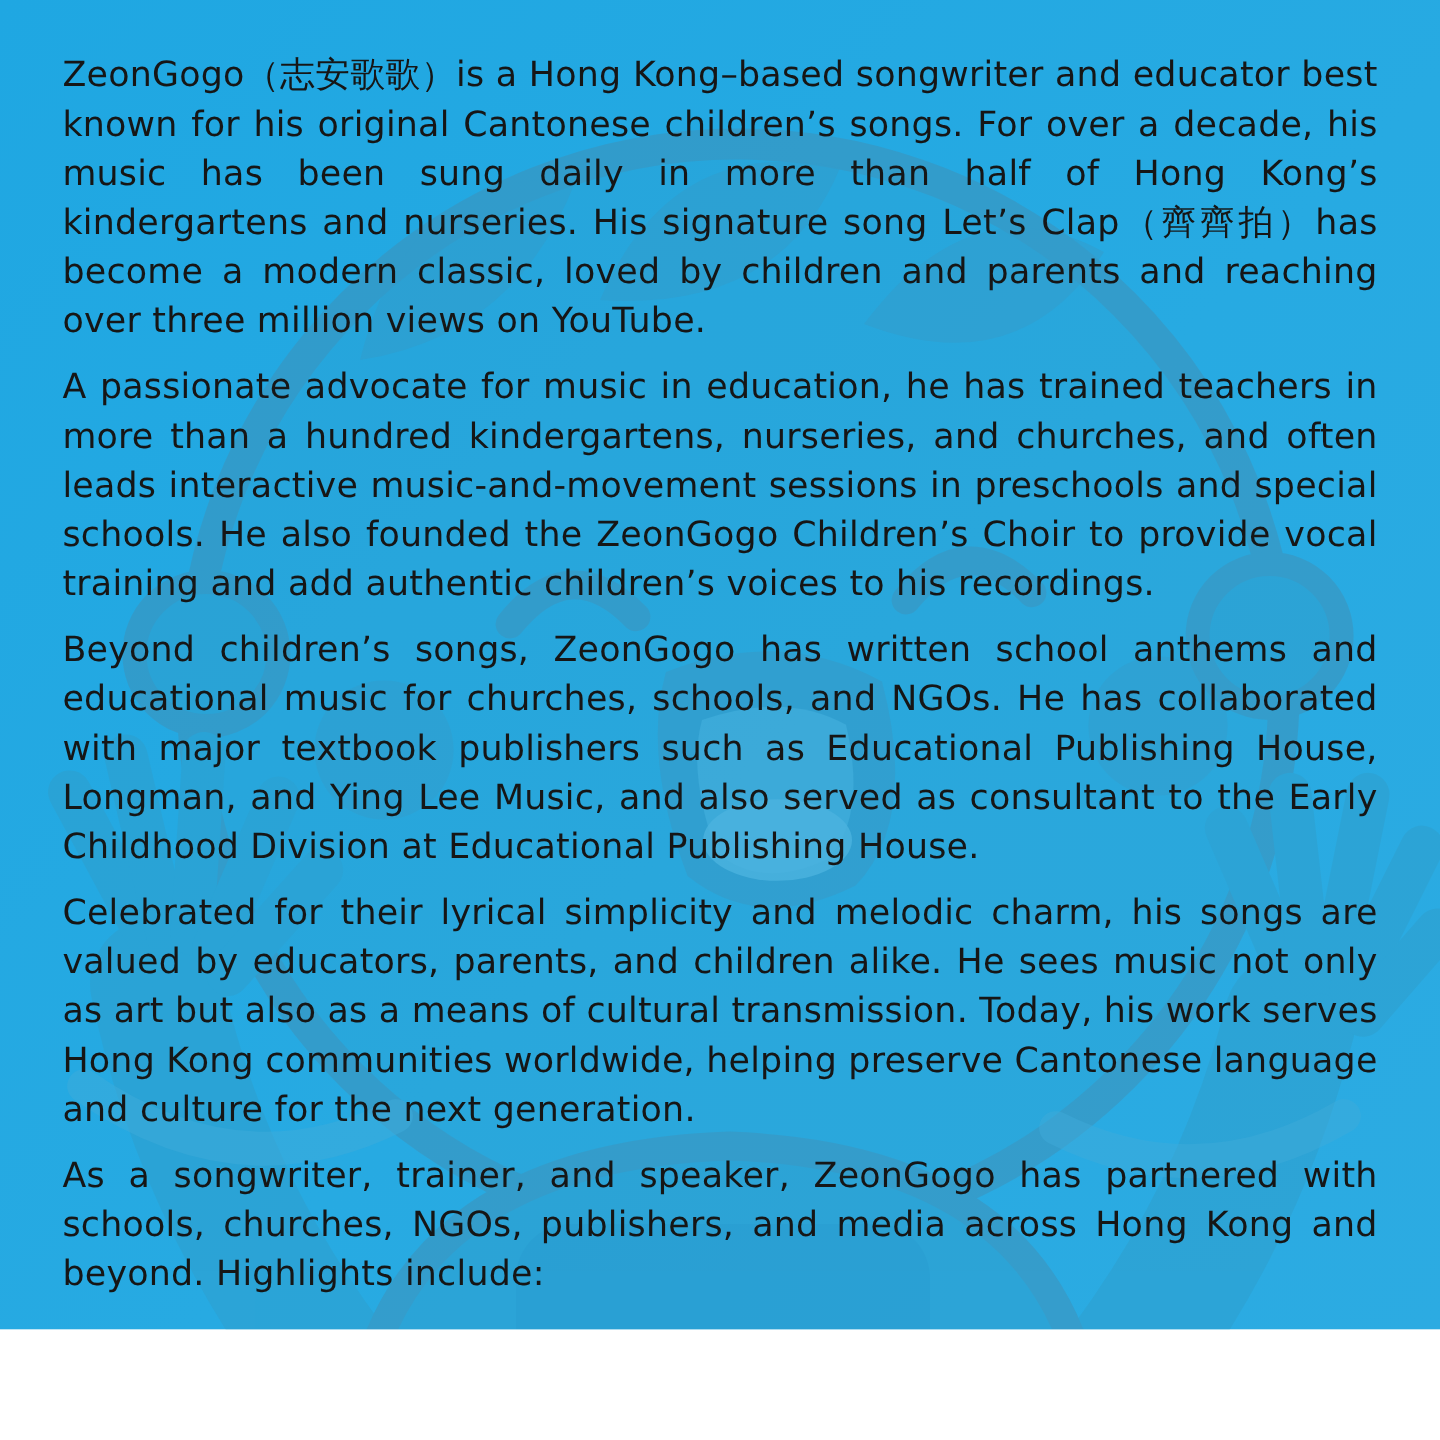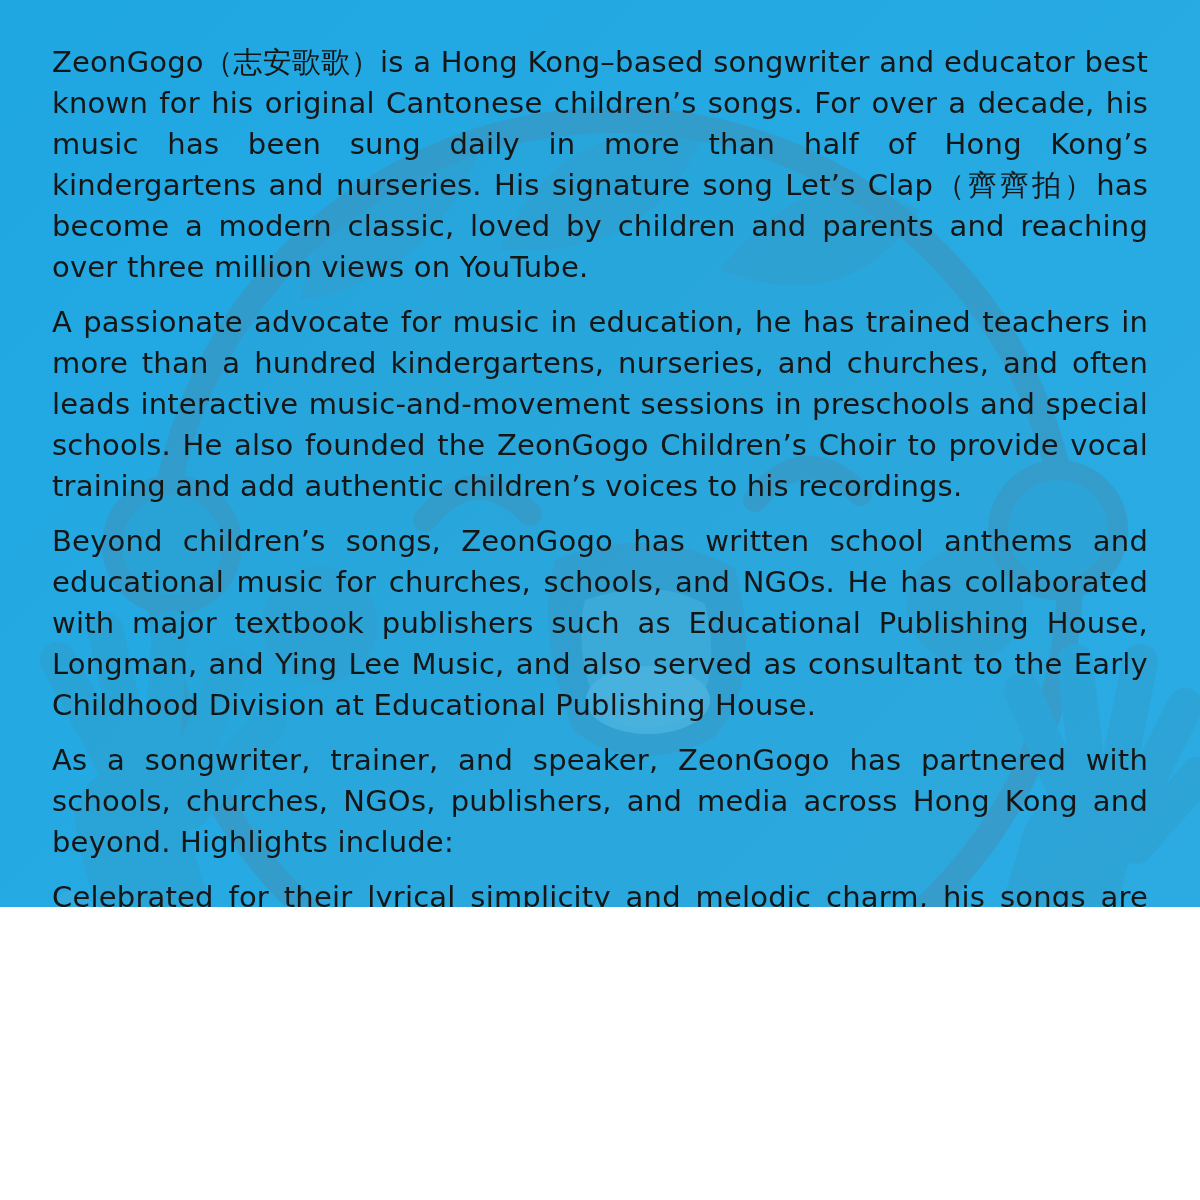--- a/index.html
+++ b/index.html
@@ -1,19 +1,19 @@
 <!DOCTYPE html>
 <html><head>
 <meta charset="utf-8">
 <style>
   html, body { margin: 0; padding: 0; }
   .page {
     position: relative;
     width: 1200px;
-    height: 907px;
+    height: 1108px;
     overflow: hidden;
     background: linear-gradient(135deg, #1fa7e2 0%, #27aae2 55%, #2cabe2 100%);
     font-family: "DejaVu Sans", sans-serif;
   }
   .watermark {
     position: absolute;
     inset: 0;
     z-index: 0;
     pointer-events: none;
   }
@@ -84,17 +84,17 @@
 
       <path d="M70 905 q 130 90 260 25" stroke="#57aed3" stroke-width="28" fill="none" stroke-linecap="round" opacity="0.5"></path>
       <path d="M880 940 q 120 60 240 -10" stroke="#57aed3" stroke-width="28" fill="none" stroke-linecap="round" opacity="0.45"></path>
     </g>
   </svg>
 
   <article class="doc">
     <p>ZeonGogo（志安歌歌）is a Hong Kong–based songwriter and educator best known for his original Cantonese children’s songs. For over a decade, his music has been sung daily in more than half of Hong Kong’s kindergartens and nurseries. His signature song Let’s Clap（齊齊拍）has become a modern classic, loved by children and parents and reaching over three million views on YouTube.</p>
     <p>A passionate advocate for music in education, he has trained teachers in more than a hundred kindergartens, nurseries, and churches, and often leads interactive music-and-movement sessions in preschools and special schools. He also founded the ZeonGogo Children’s Choir to provide vocal training and add authentic children’s voices to his recordings.</p>
     <p>Beyond children’s songs, ZeonGogo has written school anthems and educational music for churches, schools, and NGOs. He has collaborated with major textbook publishers such as Educational Publishing House, Longman, and Ying Lee Music, and also served as consultant to the Early Childhood Division at Educational Publishing House.</p>
+    <p>Celebrated for their lyrical simplicity and melodic charm, his songs are valued by educators, parents, and children alike. He sees music not only as art but also as a means of cultural transmission. Today, his work serves Hong Kong communities worldwide, helping preserve Cantonese language and culture for the next generation.</p>
     <p>As a songwriter, trainer, and speaker, ZeonGogo has partnered with schools, churches, NGOs, publishers, and media across Hong Kong and beyond. Highlights include:</p>
-    <p>Celebrated for their lyrical simplicity and melodic charm, his songs are valued by educators, parents, and children alike. He sees music not only as art but also as a means of cultural transmission. Today, his work serves Hong Kong communities worldwide, helping preserve Cantonese language and culture for the next generation.</p>
   </article>
 
 </div>
 
 </body></html>

